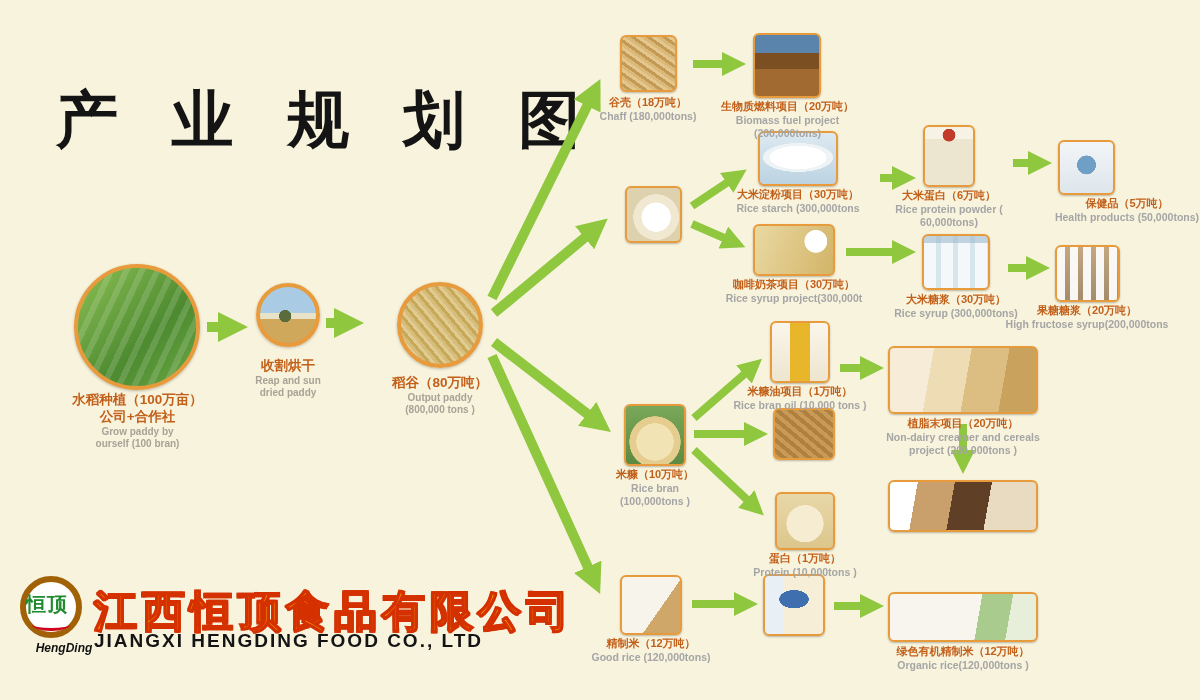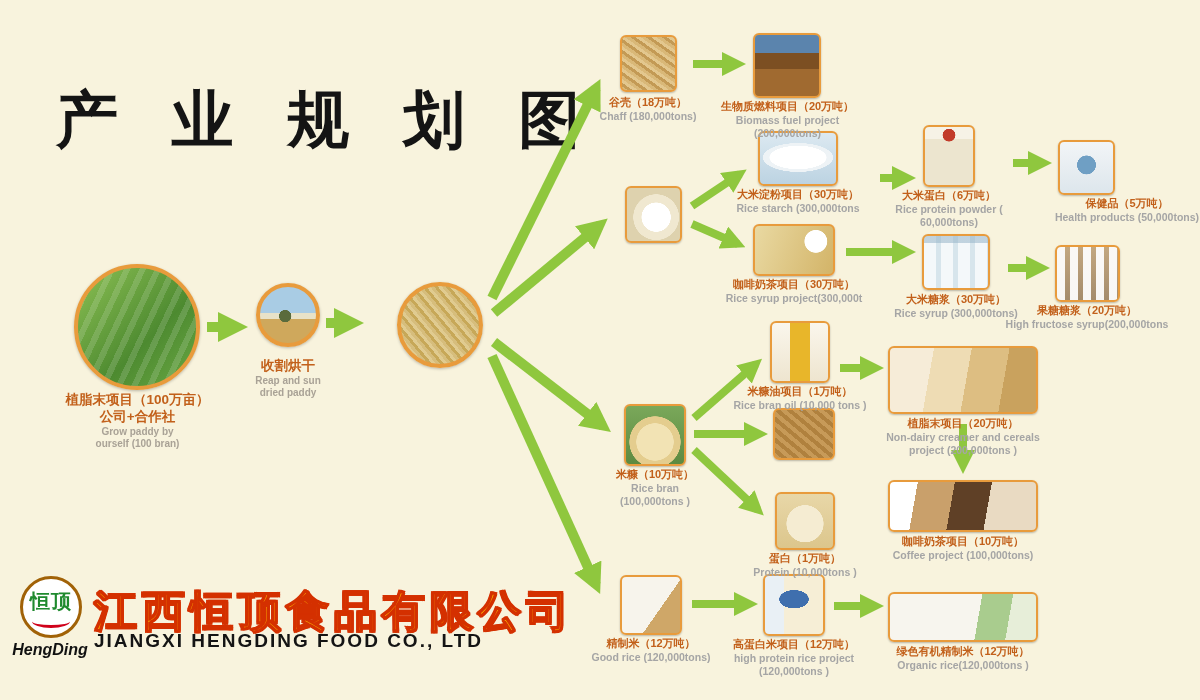--- a/index.html
+++ b/index.html
@@ -51,25 +51,25 @@
             linear-gradient(90deg,#e9f0f5 0 32%,#f6eed6 32%);}
   .p-organic{background:linear-gradient(100deg,#f7f5ee 0 60%,#a9cc8e 60% 80%,#e7eed9 80%);}
 
   .lbl{position:absolute;text-align:center;line-height:1.25;}
   .lbl .cn{display:block;color:#c2601a;font-weight:700;font-size:11px;}
   .lbl .en{display:block;color:#a5a5a5;font-weight:700;font-size:10.5px;}
   .stage-lbl .cn{font-size:13.5px;}
   .stage-lbl .en{font-size:10px;color:#a9a296;}
 
   .logo-circle{position:absolute;left:20px;top:576px;width:62px;height:62px;border-radius:50%;
-               background:#ffffff;border:3px solid #a16207;box-sizing:border-box;text-align:center;}
+               background:#ffffff;border:6px solid #a16207;box-sizing:border-box;text-align:left;}
   .logo-cn{display:block;margin-top:9px;color:#1f8a2e;font-weight:900;font-size:20px;letter-spacing:1px;}
   .logo-swoosh{width:38px;height:10px;margin:0 auto;border-bottom:3px solid #d0021b;border-radius:50%;}
-  .logo-en{position:absolute;left:12px;top:641px;width:76px;text-align:center;color:#111;
-           font-weight:700;font-style:italic;font-size:16px;}
+  .logo-en{position:absolute;left:26px;top:641px;width:76px;text-align:center;color:#111;
+           font-weight:700;font-style:italic;font-size:12px;}
   .company-cn{position:absolute;left:94px;top:583px;font-size:43px;font-weight:900;letter-spacing:5px;
               color:#ffb400;-webkit-text-stroke:1.5px #d43000;
               text-shadow:1px 1px 0 #d43000,-1px -1px 0 #d43000,1px -1px 0 #d43000,-1px 1px 0 #d43000;}
   .company-en{position:absolute;left:94px;top:630px;font-size:19px;font-weight:800;letter-spacing:2px;color:#141414;}
 </style>
 </head>
 <body>
 
 <div class="canvas">
 
@@ -105,29 +105,34 @@
       <line x1="692" y1="604" x2="750" y2="604" marker-end="url(#ah)"></line>
       <line x1="834" y1="606" x2="876" y2="606" marker-end="url(#ah)"></line>
     </g>
   </svg>
 
   <div class="circle c-field" style="left:74px;top:264px;width:126px;height:126px;"></div>
   <div class="circle c-harv" style="left:256px;top:283px;width:64px;height:64px;"></div>
   <div class="circle c-paddy" style="left:397px;top:282px;width:86px;height:86px;"></div>
 
   <div class="lbl stage-lbl" style="left:50px;top:392px;width:175px;">
-    <span class="cn">植脂末项目（100万亩）</span>
+    <span class="cn">水稻种植（100万亩）</span>
     <span class="cn">公司+合作社</span>
     <span class="en">Grow paddy  by</span>
     <span class="en">ourself (100 bran)</span>
   </div>
   <div class="lbl stage-lbl" style="left:226px;top:358px;width:124px;">
     <span class="cn">收割烘干</span>
     <span class="en">Reap and sun</span>
     <span class="en">dried paddy</span>
+  </div>
+  <div class="lbl stage-lbl" style="left:378px;top:375px;width:124px;">
+    <span class="cn">稻谷（80万吨）</span>
+    <span class="en">Output paddy</span>
+    <span class="en">(800,000 tons )</span>
   </div>
 
   <div class="photo p-chaff" style="left:620px;top:35px;width:57px;height:57px;"></div>
   <div class="photo p-biomass" style="left:753px;top:33px;width:68px;height:65px;"></div>
   <div class="photo p-broken" style="left:625px;top:186px;width:57px;height:57px;"></div>
   <div class="photo p-starch" style="left:758px;top:131px;width:80px;height:55px;"></div>
   <div class="photo p-ricepro" style="left:923px;top:125px;width:52px;height:62px;"></div>
   <div class="photo p-health" style="left:1058px;top:140px;width:57px;height:55px;"></div>
   <div class="photo p-syrupproj" style="left:753px;top:224px;width:82px;height:52px;"></div>
   <div class="photo p-syrup" style="left:922px;top:234px;width:68px;height:56px;"></div>
@@ -179,36 +184,28 @@
     <span class="en">Rice bran (100,000tons )</span>
   </div>
   <div class="lbl" style="left:728px;top:385px;width:144px;">
     <span class="cn">米糠油项目（1万吨）</span>
     <span class="en">Rice bran oil (10,000 tons )</span>
   </div>
   <div class="lbl" style="left:877px;top:417px;width:172px;">
     <span class="cn">植脂末项目（20万吨）</span>
     <span class="en">Non-dairy creamer and cereals project (200,000tons )</span>
   </div>
-  <div class="lbl" style="left:876px;top:535px;width:174px;">
-    <span class="cn">咖啡奶茶项目（10万吨）</span>
-    <span class="en">Coffee project (100,000tons)</span>
-  </div>
   <div class="lbl" style="left:738px;top:552px;width:134px;">
     <span class="cn">蛋白（1万吨）</span>
     <span class="en">Protein (10,000tons )</span>
   </div>
   <div class="lbl" style="left:589px;top:637px;width:124px;">
     <span class="cn">精制米（12万吨）</span>
     <span class="en">Good rice (120,000tons)</span>
   </div>
-  <div class="lbl" style="left:722px;top:638px;width:144px;">
-    <span class="cn">高蛋白米项目（12万吨）</span>
-    <span class="en">high protein  rice project (120,000tons )</span>
-  </div>
   <div class="lbl" style="left:871px;top:645px;width:184px;">
     <span class="cn">绿色有机精制米（12万吨）</span>
     <span class="en">Organic rice(120,000tons )</span>
   </div>
 
   <div class="logo-circle">
     <span class="logo-cn">恒顶</span>
     <div class="logo-swoosh"></div>
   </div>
   <div class="logo-en">HengDing</div>

